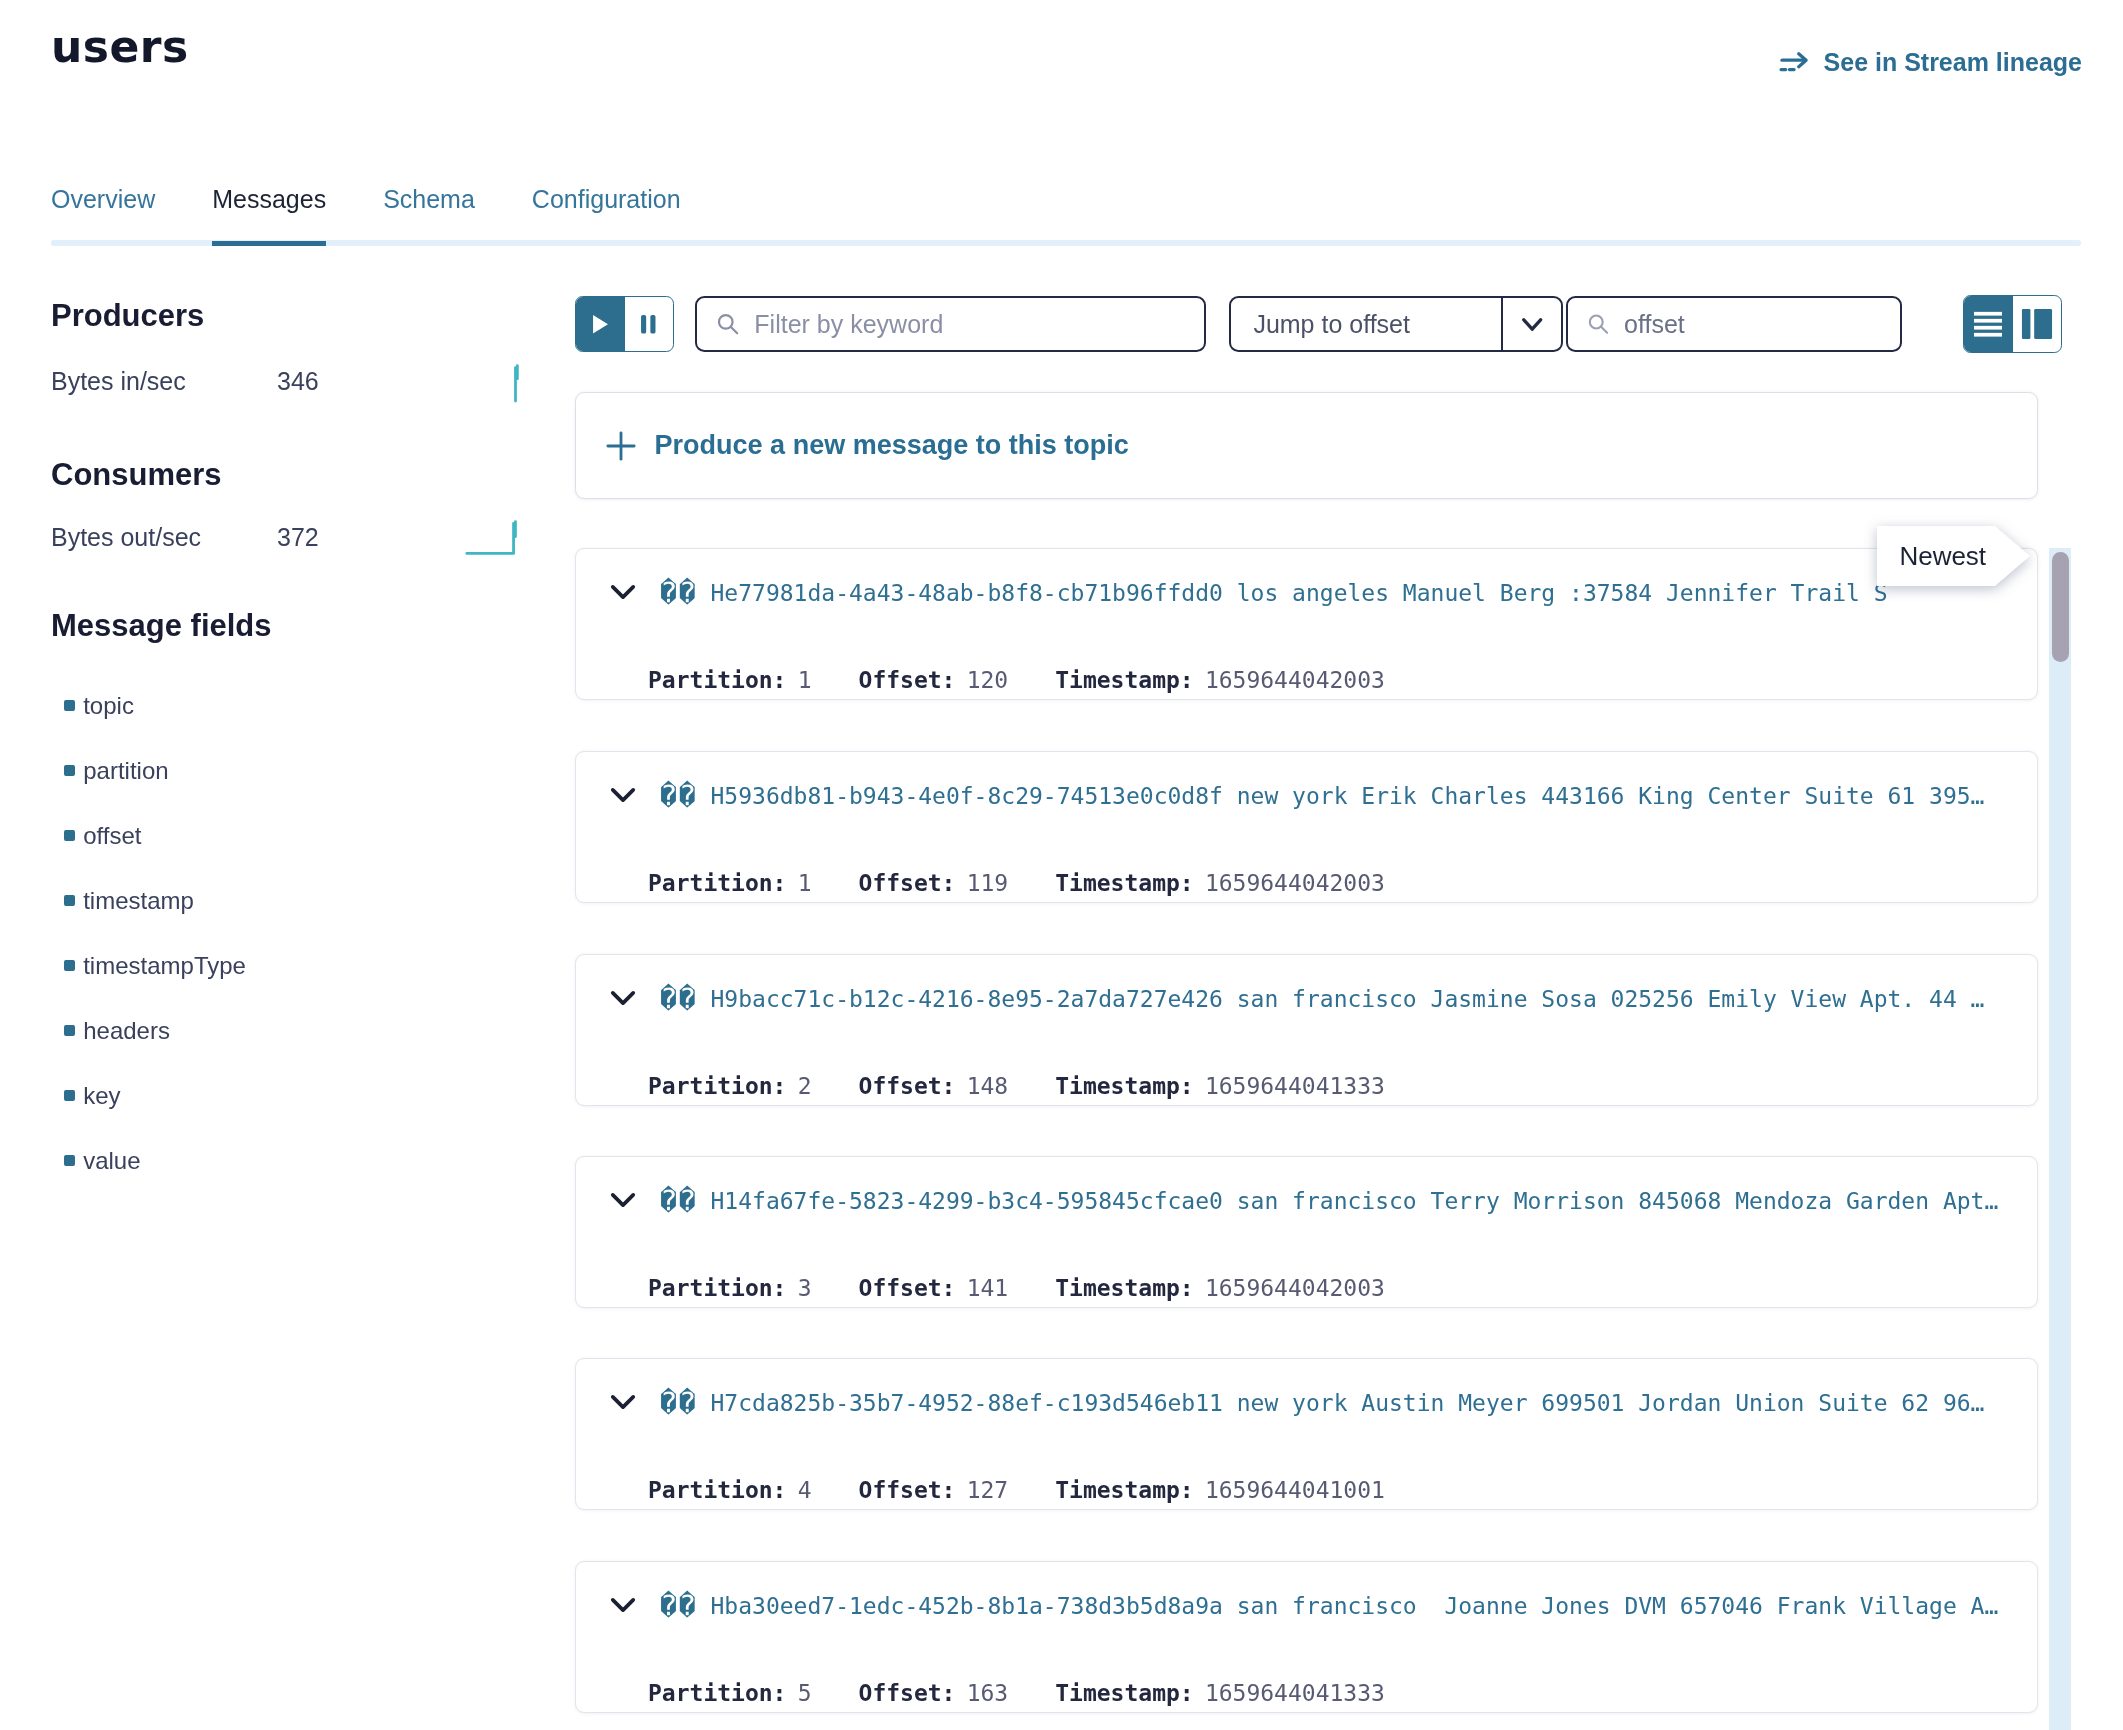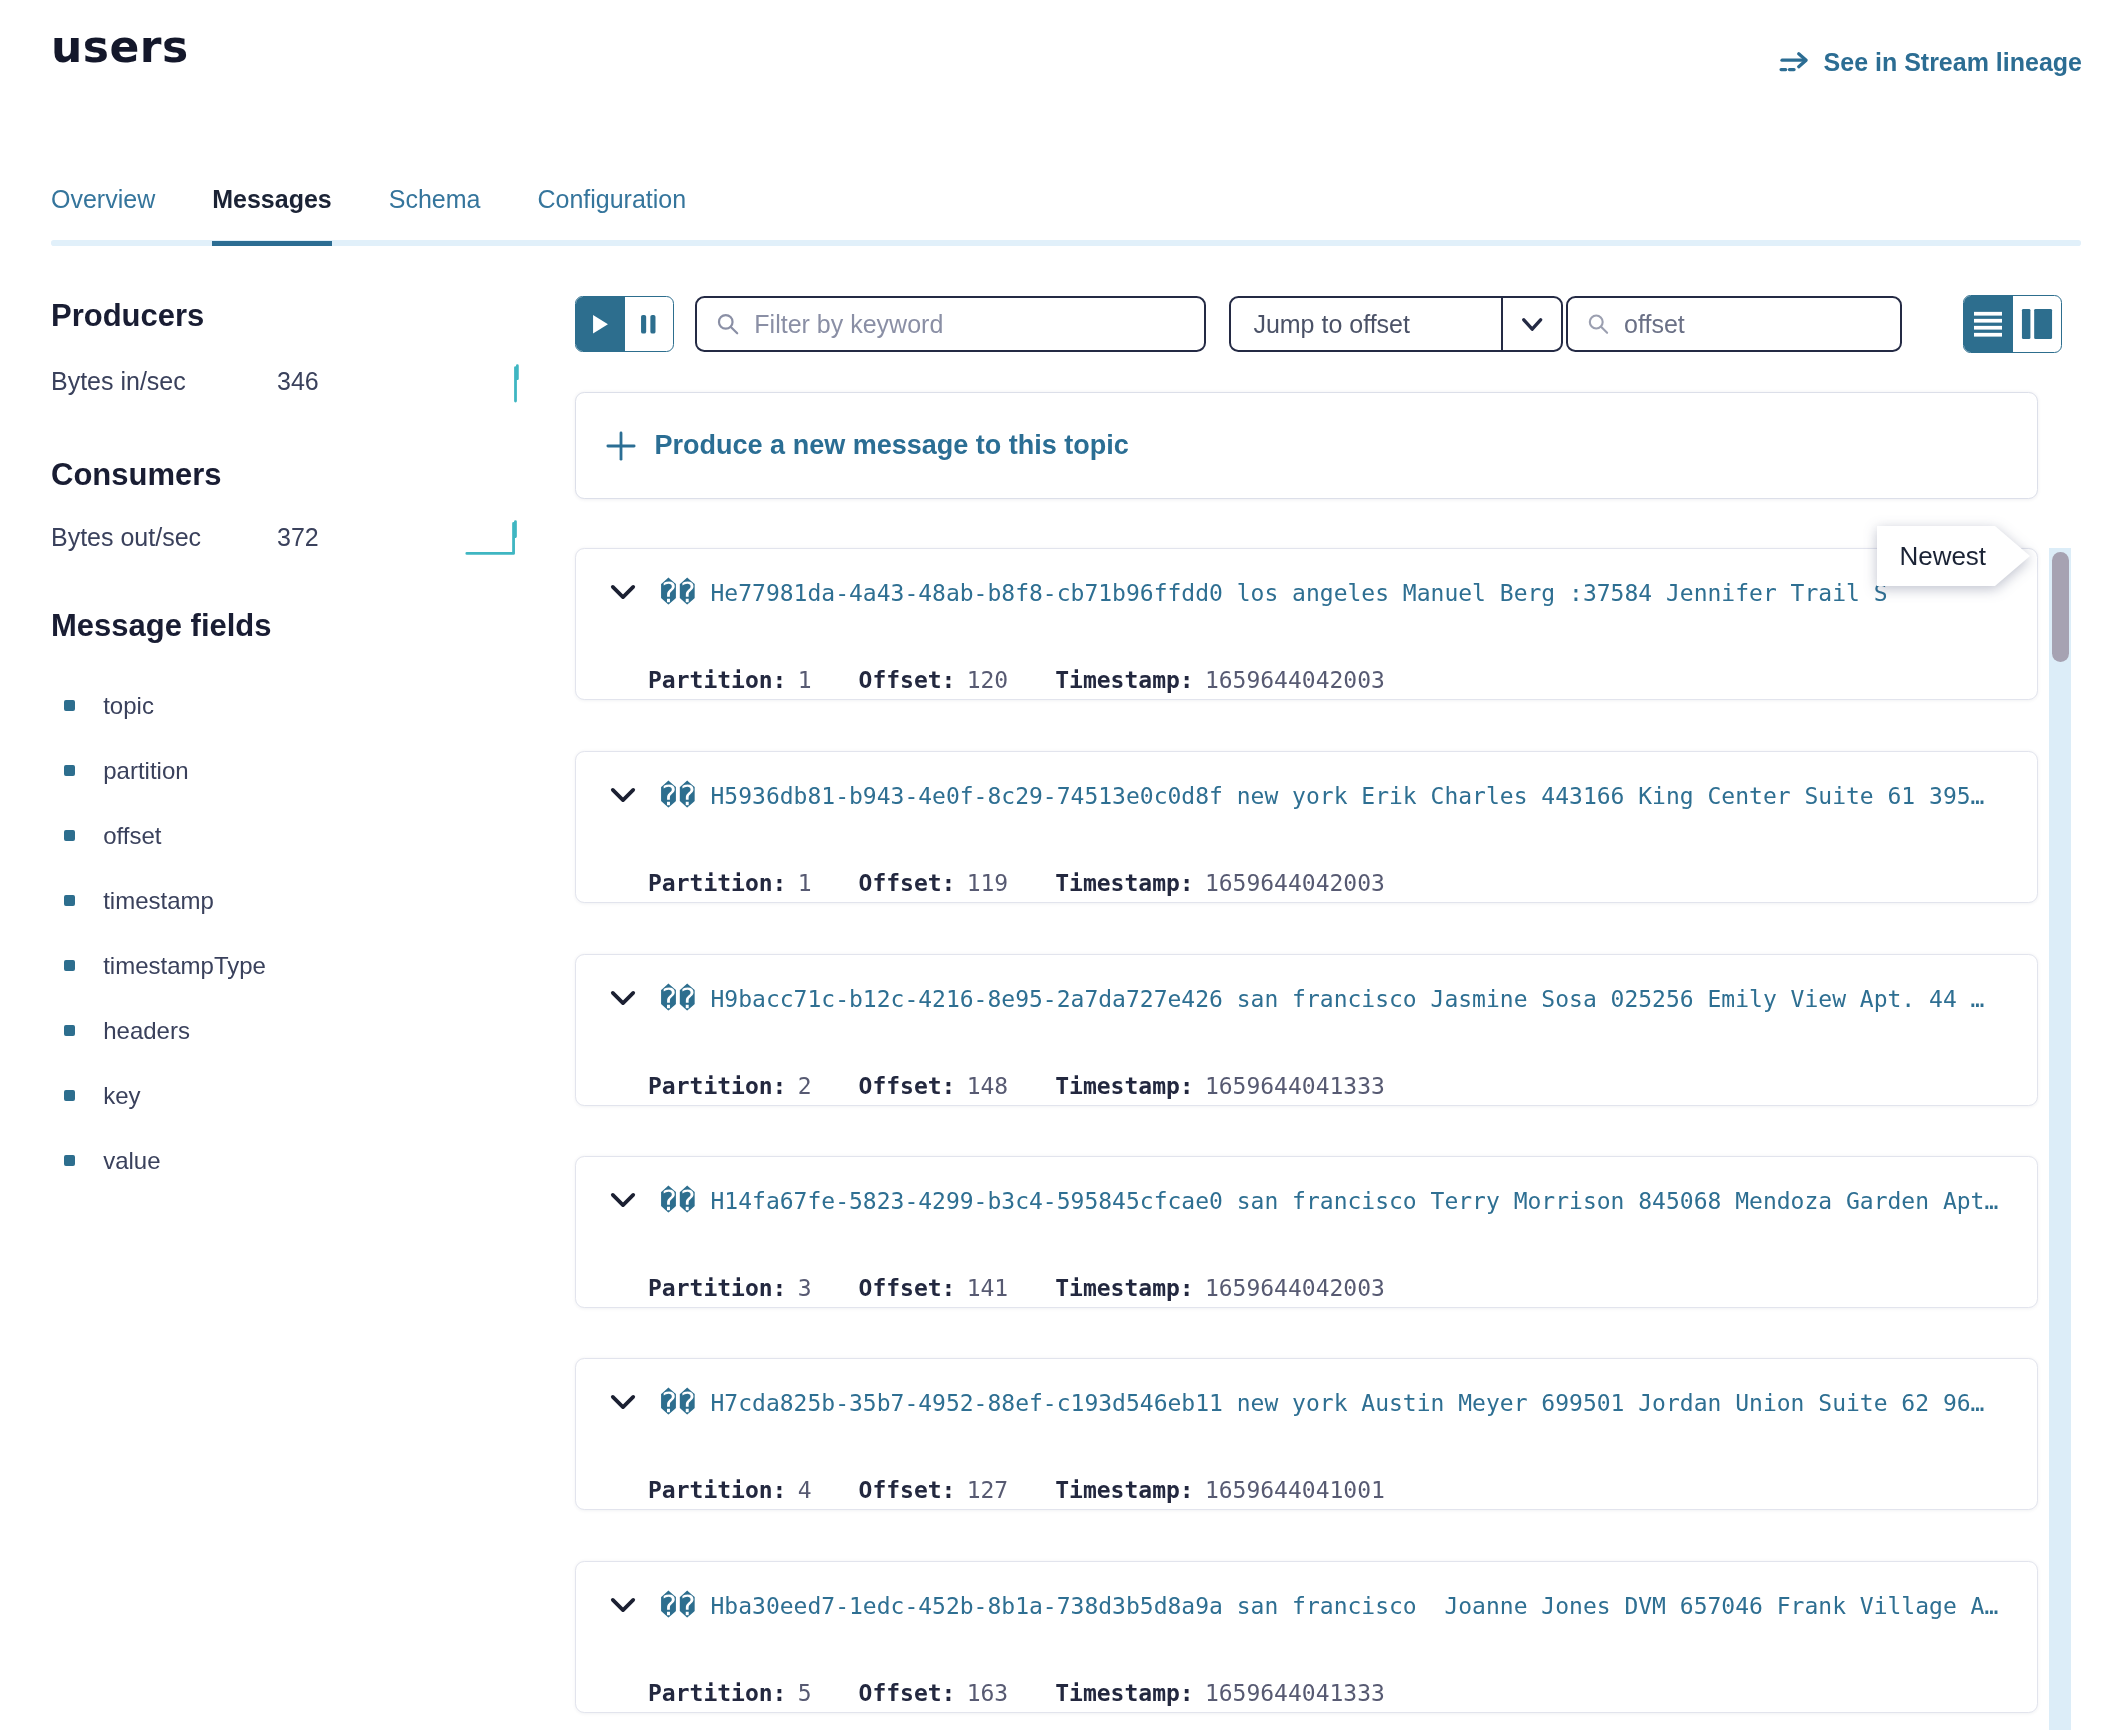--- a/index.html
+++ b/index.html
@@ -11,29 +11,29 @@
          font-size:44px;font-weight:bold;color:#14182b;letter-spacing:0.5px;}
   .lineage{position:absolute;right:42px;top:48px;display:flex;align-items:center;gap:11.2px;
            color:#2c6d93;font-size:25px;font-weight:bold;cursor:pointer;text-decoration:none;}
   .lineage svg{display:block;}
 
   
   .tabs{position:absolute;left:51px;top:185px;width:2030px;height:61px;display:flex;column-gap:57px;}
   .tabs .bar{position:absolute;left:0;right:0;bottom:0;height:5.6px;background:#e1f0fa;border-radius:2.8px;}
   .tab{position:relative;font-size:25px;color:#35759c;padding-bottom:30px;cursor:pointer;z-index:2;
        border-bottom:5.6px solid transparent;}
-  .tab.active{color:#1b2335;font-weight:bold;border-bottom-color:#2c6d93;}
+  .tab.active{color:#1b2335;font-weight:normal;border-bottom-color:#2c6d93;}
 
   
   .sb-h{position:absolute;left:51px;font-size:31px;font-weight:bold;color:#191d33;}
   .metric{position:absolute;left:51px;width:471px;display:flex;align-items:center;font-size:25px;color:#3a415c;}
   .metric .lbl{width:226px;}
   .metric .spark{margin-left:auto;}
   .fields{position:absolute;left:51px;top:673px;width:429px;}
-  .field{height:65px;display:flex;align-items:center;gap:28px;cursor:pointer;}
+  .field{height:65px;display:flex;align-items:center;gap:8px;cursor:pointer;}
   .field .sq{width:11.2px;height:11.2px;background:#2d6e8e;border-radius:1.9px;flex:0 0 auto;margin-left:13px;}
   .field .txt{font-size:24px;color:#3a415c;}
 
   
   .playpause{position:absolute;left:575px;top:296px;width:99px;height:56px;border:1.9px solid #2d6e8e;
              border-radius:7.5px;display:flex;overflow:hidden;box-sizing:border-box;background:#fff;}
   .pp-half{flex:1;display:flex;align-items:center;justify-content:center;cursor:pointer;}
   .pp-play{background:#2d6e8e;}
   .tinput{position:absolute;top:296px;height:56px;box-sizing:border-box;border:2.3px solid #242a44;
           border-radius:9.3px;background:#fff;display:flex;align-items:center;padding:0 18.6px;gap:13px;}

